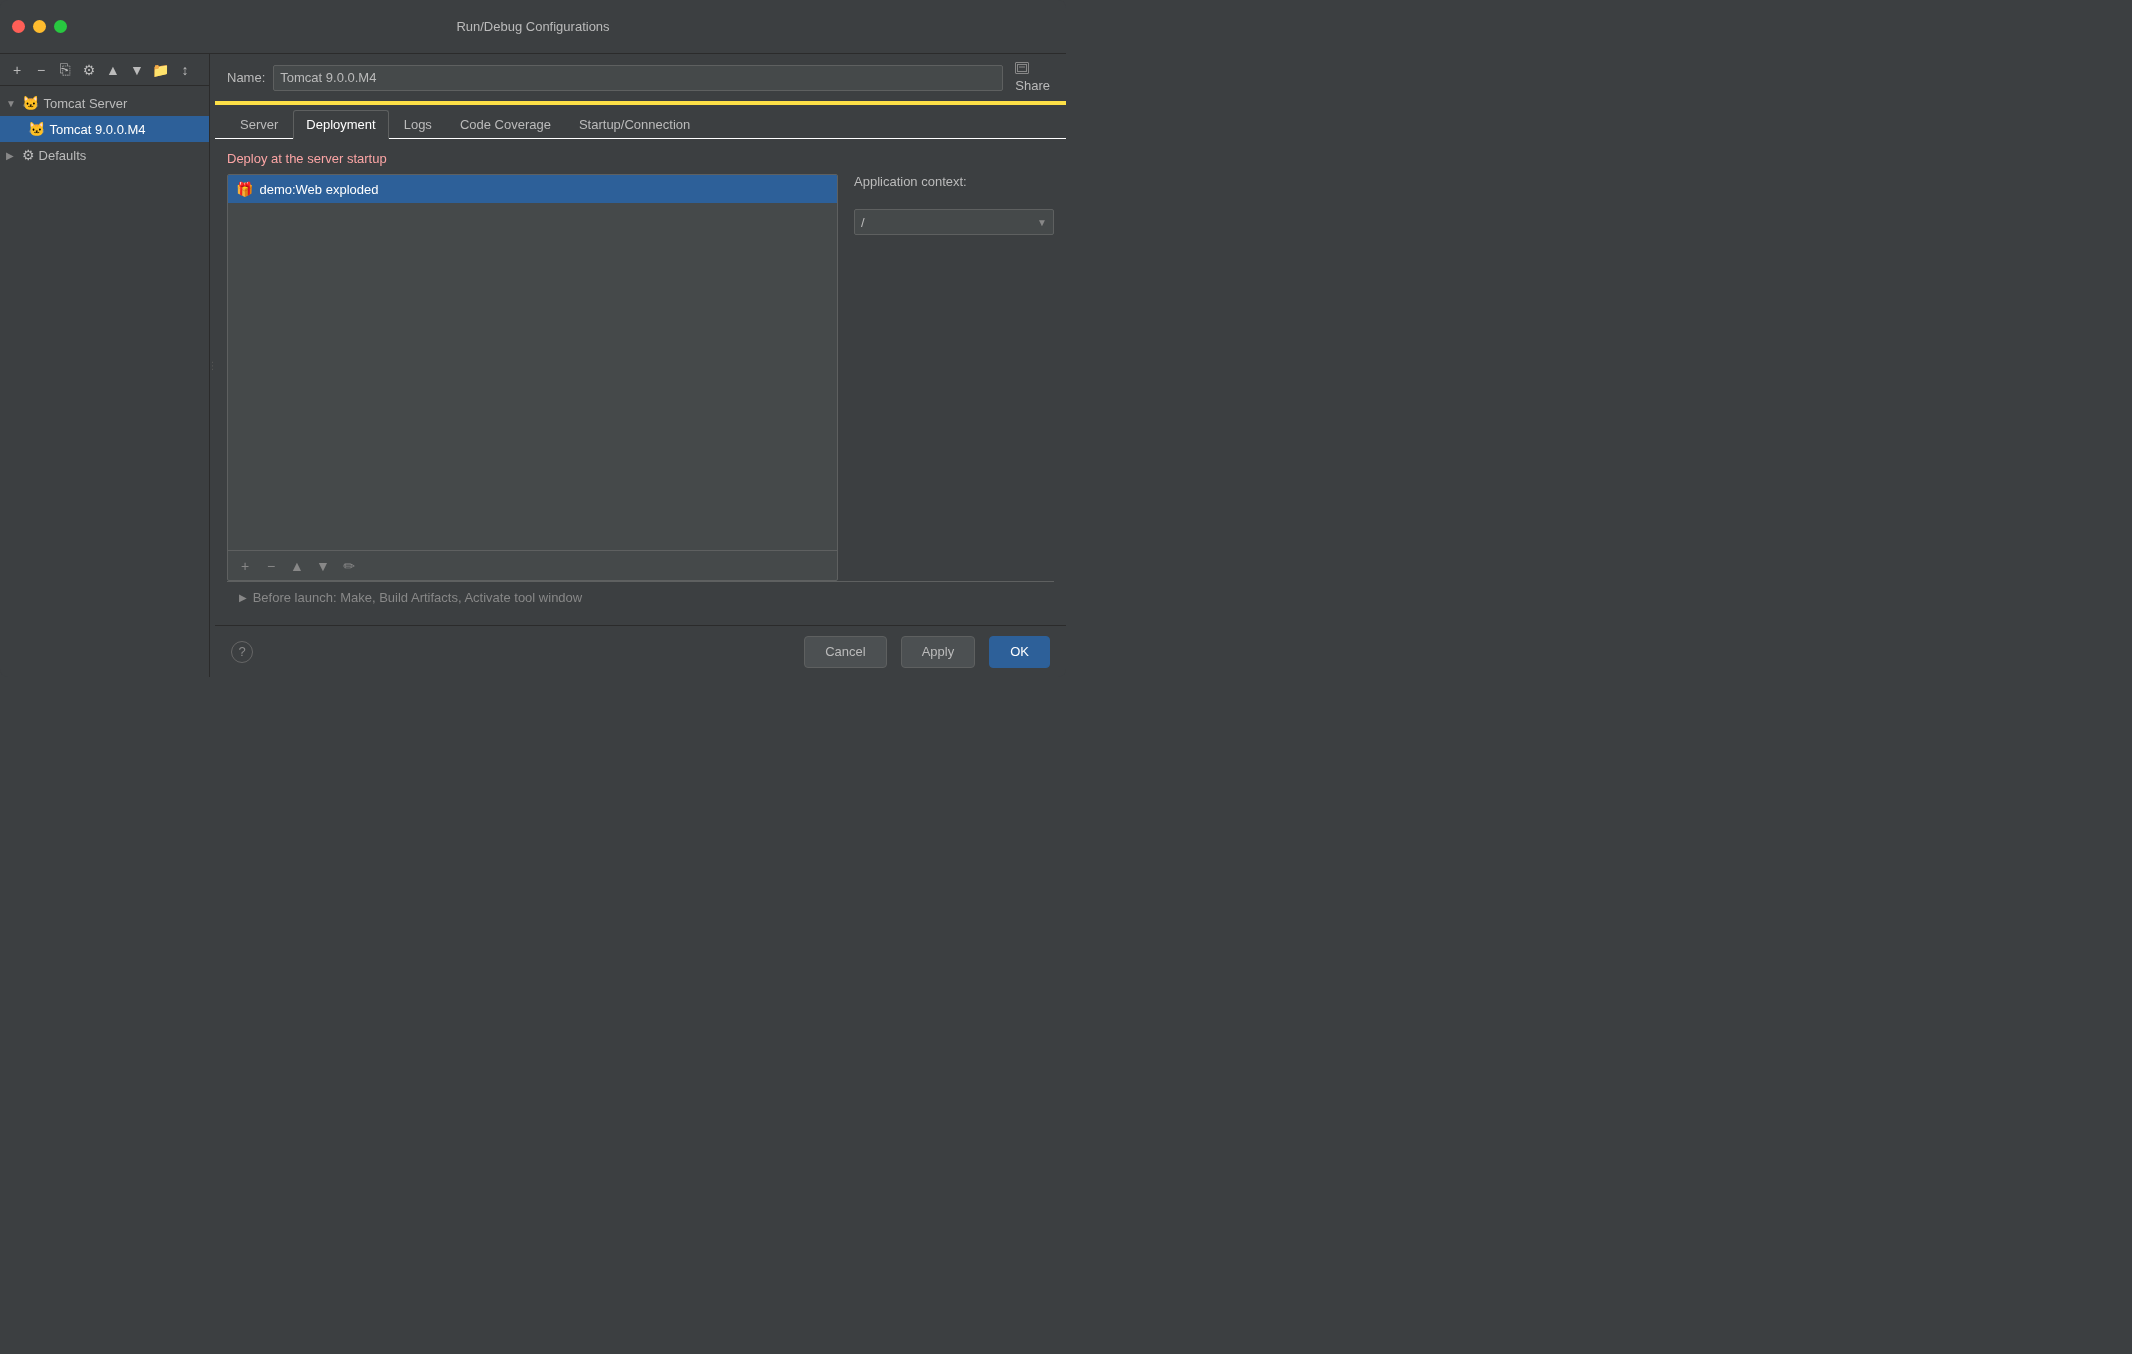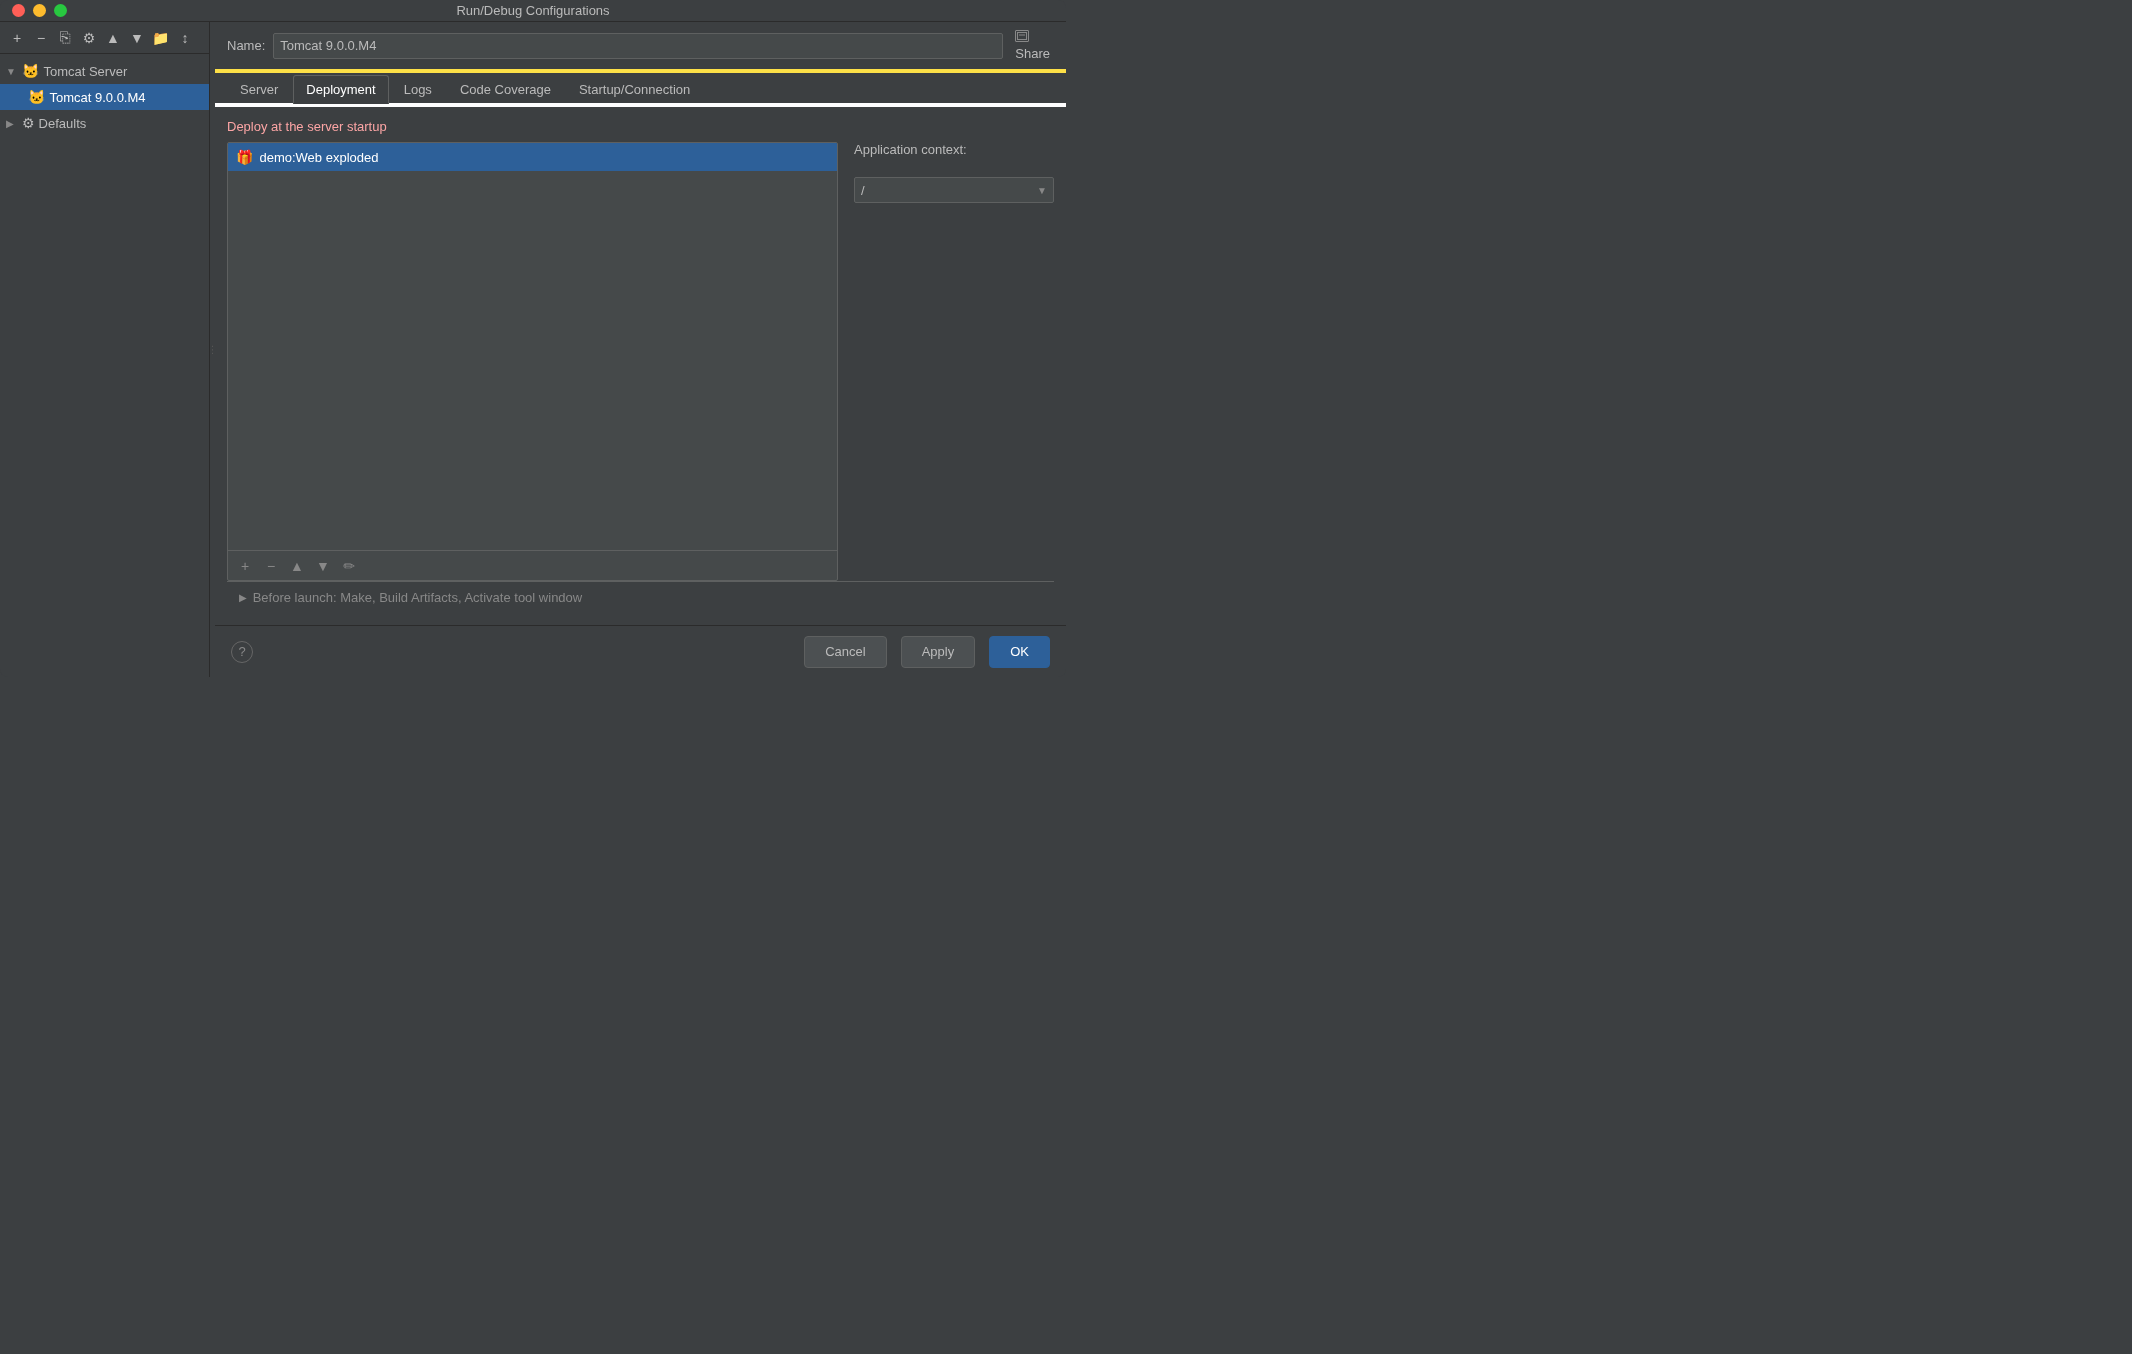--- a/index.html
+++ b/index.html
@@ -15,21 +15,21 @@
     .window {
       width: 1066px;
       height: 677px;
       background: #3c3f41;
       border-radius: 8px;
       overflow: hidden;
       display: flex;
       flex-direction: column;
     }
     .titlebar {
-      height: 22px;
+      height: 54px;
       background: #3c3f41;
       display: flex;
       align-items: center;
       justify-content: center;
       position: relative;
       border-bottom: 1px solid #2b2b2b;
       flex-shrink: 0;
     }
     .titlebar-buttons {
       position: absolute;
@@ -179,21 +179,21 @@
       border-radius: 1px;
       display: flex;
       align-items: center;
       justify-content: center;
     }
     
     .tabs-bar {
       display: flex;
       align-items: flex-end;
       padding: 0 12px;
-      border-bottom: 4px solid #ffffff;
+      border-bottom: 1px solid #ffffff;
       flex-shrink: 0;
       height: 34px;
     }
     .tab {
       padding: 6px 12px;
       font-size: 13px;
       color: #bbbbbb;
       cursor: pointer;
       border: 1px solid transparent;
       border-bottom: none;

